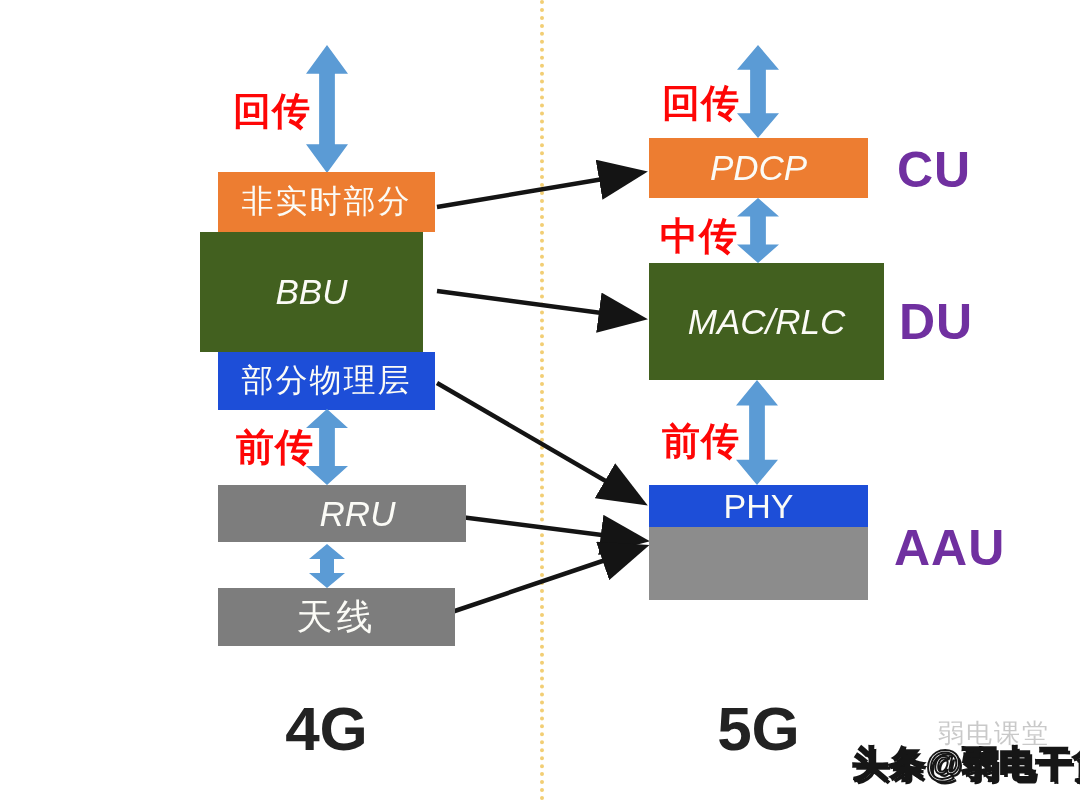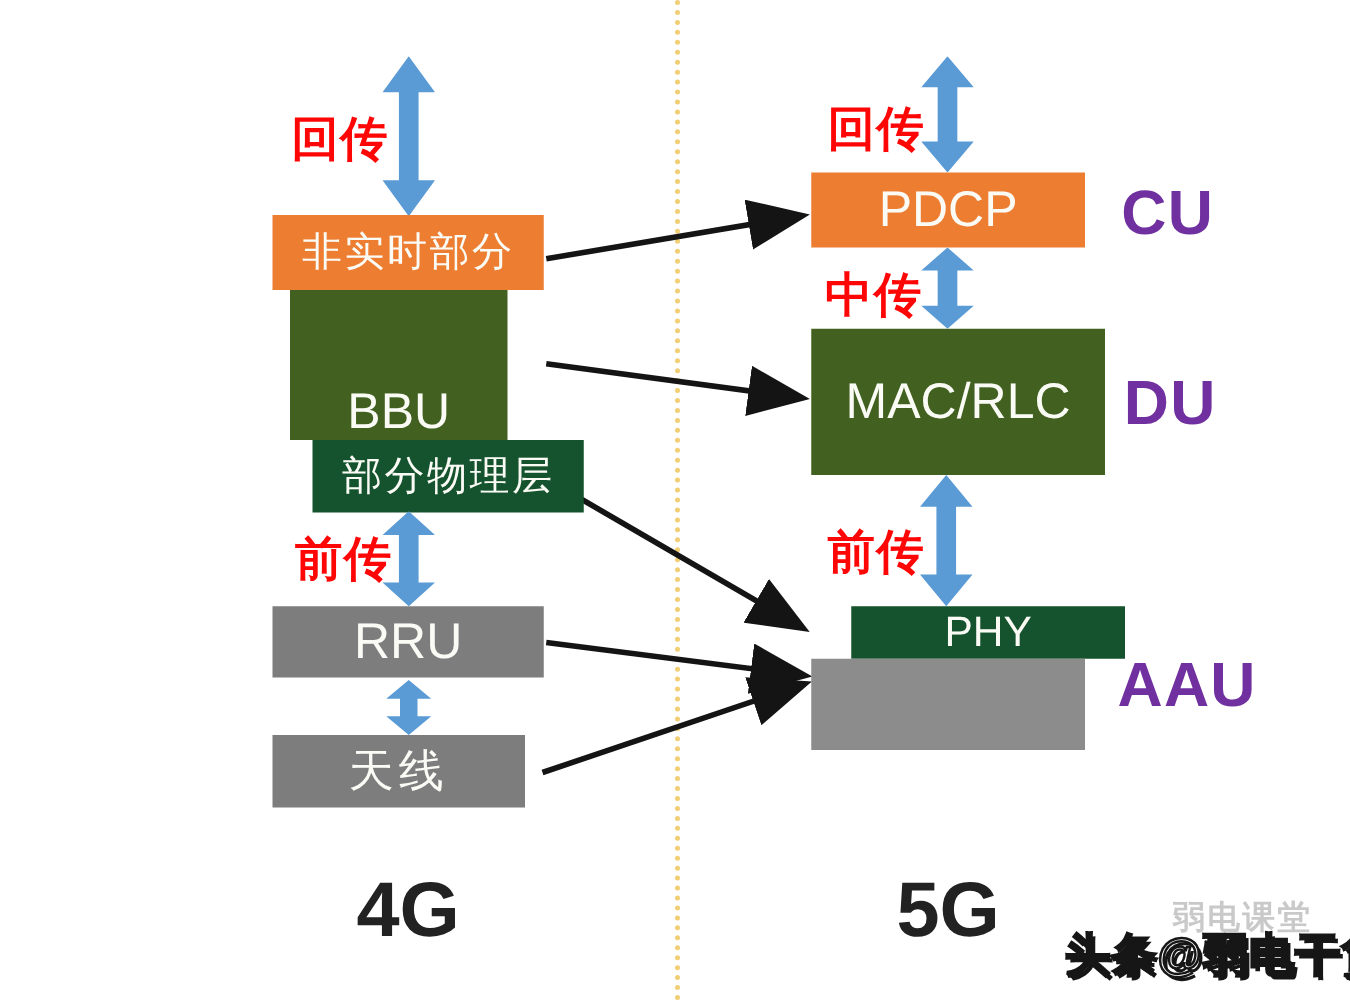--- a/index.html
+++ b/index.html
@@ -11,47 +11,47 @@
            border-left:4px dotted #F2CE74;}
 
   
   .connections{position:absolute;left:0;top:0;width:1080px;height:801px;pointer-events:none;}
 
   
   .box{position:absolute;display:flex;align-items:center;justify-content:center;
        color:#FBFBF6;white-space:nowrap;}
   .box-orange{background:#ED7D31;}
   .box-green{background:#42601F;}
-  .box-lightgray{background:#14532d;margin-left:32px;}
+  .box-lightgray{background:#1d4ed8;}
   .box-midgray{background:#7D7D7D;}
   .box-aaugray{background:#8C8C8C;}
 
   .cn-box-label{font-size:32px;font-weight:400;letter-spacing:2px;text-align:center;}
-  .en-box-label{font-size:40px;font-weight:400;}
+  .en-box-label{font-size:35px;font-weight:400;font-style:italic;}
   .phy-label{font-size:34px;font-weight:400;}
   .antenna-label{font-size:36px;font-weight:400;letter-spacing:4px;}
 
   
   .red-label{position:absolute;color:#FE0606;font-size:38px;font-weight:700;
              letter-spacing:1px;white-space:nowrap;}
 
   
   .purple-label{position:absolute;color:#7030A0;font-size:50px;font-weight:800;
                 white-space:nowrap;letter-spacing:1px;}
 
   
   .gen-label{position:absolute;color:#222222;font-size:62px;font-weight:800;
              text-align:center;white-space:nowrap;}
 
   
   .vda{position:absolute;}
   .vda svg{display:block;width:100%;height:100%;}
 
   
-  .wm-ghost{position:absolute;color:rgba(60,60,60,0.28);font-size:26px;font-weight:700;
+  .wm-ghost{position:absolute;color:rgba(60,60,60,0.28);font-size:26px;font-weight:400;
             letter-spacing:2px;white-space:nowrap;}
   .wm-main{position:absolute;color:#ffffff;font-size:36px;font-weight:700;
            -webkit-text-stroke:2px #161616;
            text-shadow:3px 3px 0 #161616;
            letter-spacing:1px;white-space:nowrap;}
 </style>
 </head>
 <body>
 
 <div class="canvas">
@@ -75,46 +75,46 @@
     <svg viewBox="0 0 40 120" preserveAspectRatio="none">
       <polygon points="20,0 40,27 27.5,27 27.5,93 40,93 20,120 0,93 12.5,93 12.5,27 0,27" fill="#5B9BD5"></polygon>
     </svg>
   </span>
   <div class="red-label" style="left:233px;top:86px;">回传</div>
 
   <div class="box box-orange" style="left:218px;top:172px;width:217px;height:60px;">
     <span class="cn-box-label">非实时部分</span>
   </div>
 
-  <div class="box box-green" style="left:232px;top:232px;width:174px;height:120px;align-items:flex-end;">
+  <div class="box box-green" style="left:200px;top:232px;width:223px;height:120px;">
     <span class="en-box-label">BBU</span>
   </div>
 
   <div class="box box-lightgray" style="left:218px;top:352px;width:217px;height:58px;">
     <span class="cn-box-label">部分物理层</span>
   </div>
 
   <span class="vda" style="left:306px;top:409px;width:42px;height:76px;">
     <svg viewBox="0 0 40 120" preserveAspectRatio="none">
       <polygon points="20,0 40,30 27.5,30 27.5,90 40,90 20,120 0,90 12.5,90 12.5,30 0,30" fill="#5B9BD5"></polygon>
     </svg>
   </span>
   <div class="red-label" style="left:236px;top:422px;">前传</div>
 
-  <div class="box box-midgray" style="left:218px;top:485px;width:217px;height:57px;">
+  <div class="box box-midgray" style="left:218px;top:485px;width:217px;height:57px;padding-left:31px;">
     <span class="en-box-label">RRU</span>
   </div>
 
   <span class="vda" style="left:309px;top:544px;width:36px;height:44px;">
     <svg viewBox="0 0 36 44" preserveAspectRatio="none">
       <polygon points="18,0 36,15 25,15 25,29 36,29 18,44 0,29 11,29 11,15 0,15" fill="#5B9BD5"></polygon>
     </svg>
   </span>
 
-  <div class="box box-midgray" style="left:218px;top:588px;width:202px;height:58px;">
+  <div class="box box-midgray" style="left:218px;top:588px;width:237px;height:58px;">
     <span class="antenna-label">天线</span>
   </div>
 
   <div class="gen-label" style="left:218px;top:693px;width:217px;">4G</div>
 
   <span class="vda" style="left:737px;top:45px;width:42px;height:93px;">
     <svg viewBox="0 0 40 120" preserveAspectRatio="none">
       <polygon points="20,0 40,32 27.5,32 27.5,88 40,88 20,120 0,88 12.5,88 12.5,32 0,32" fill="#5B9BD5"></polygon>
     </svg>
   </span>

